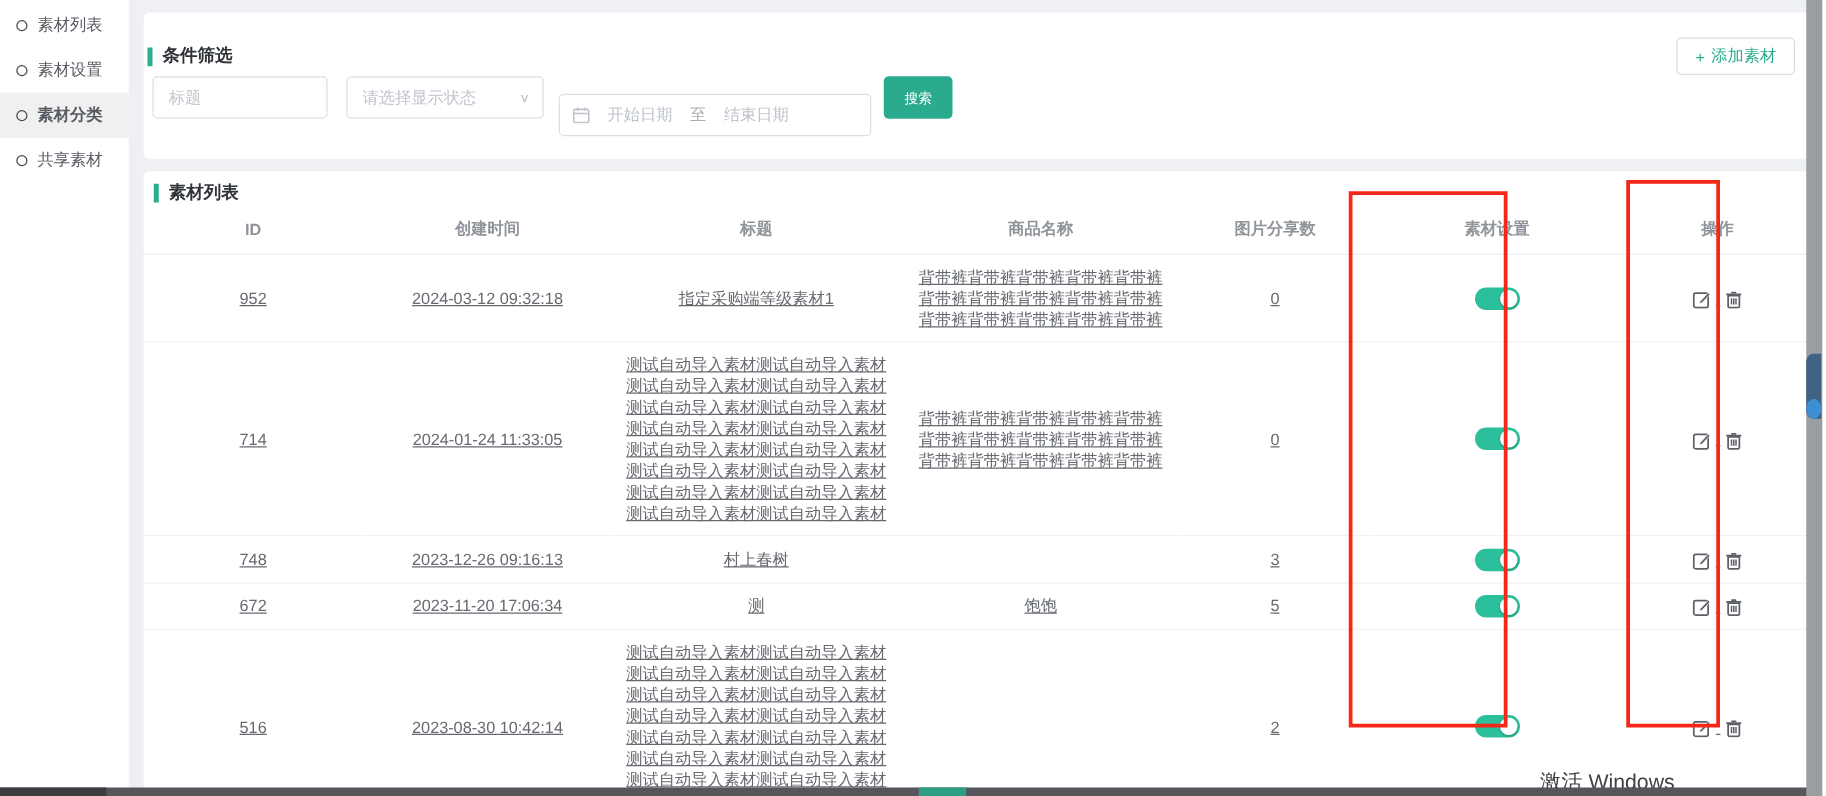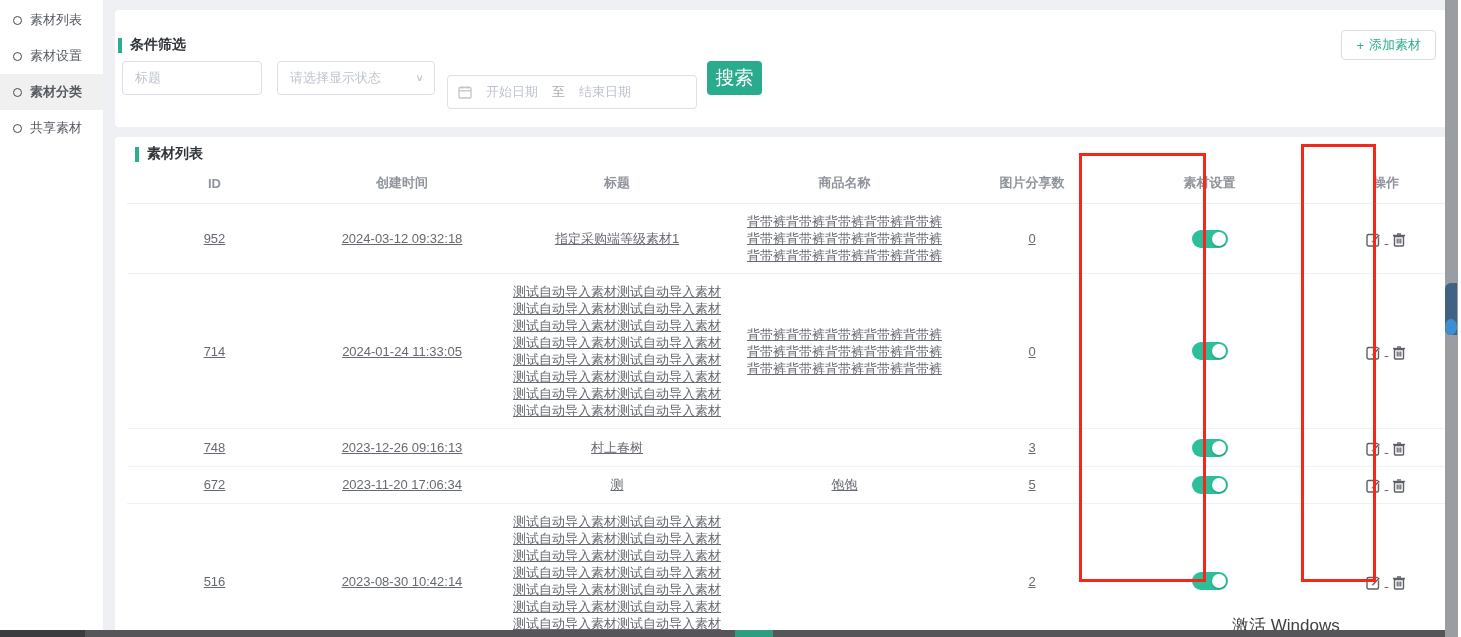--- a/index.html
+++ b/index.html
@@ -8,38 +8,38 @@
   .page { position:relative; width:1458px; height:637px; background:#eef0f4; overflow:hidden; }
 
   
   .sidebar { position:absolute; left:0; top:0; width:103px; height:637px; background:#ffffff; padding-top:2px; }
   .side-item { display:flex; align-items:center; gap:8px; height:36px; padding-left:13px;
                font-size:13px; color:#565a61; cursor:pointer; }
   .side-item.active { background:#f0f0f1;font-weight:bold; }
   .ring { width:9px; height:9px; border:1.5px solid #45484e; border-radius:50%; flex:0 0 auto; }
 
   
-  .card { position:absolute; left:115px; width:1333px; background:#ffffff; border-radius:4px;padding-left:12px; }
+  .card { position:absolute; left:115px; width:1333px; background:#ffffff; border-radius:4px; }
   .filter-card { top:10px; height:117px; }
   .table-card { top:137px; height:500px; overflow:hidden; }
   .sec-title { position:absolute; display:flex; align-items:center; gap:8px; }
   .sec-bar { width:4px; height:15px; background:#2bae8e; }
   .sec-text { font-size:14px; font-weight:bold; color:#2f3338; }
 
   
   .ctl { position:absolute; top:51px; height:34px; border:1px solid #dcdfe6; border-radius:4px;
          background:#fff; display:flex; align-items:center; font-size:13px; color:#bfc4cc; }
   .ctl-title { left:7px; width:140px; padding-left:12px; }
   .ctl-select { left:162px; width:158px; padding-left:12px; justify-content:space-between; }
   .chev { margin-right:10px; color:#c0c4cc; font-size:12px; transform:scaleY(.8); }
   .ctl-date { left:332px; width:250px; padding-left:10px; gap:14px;margin-top:14px; }
   .cal-icon { display:inline-flex; }
   .date-sep { color:#a9aeb5; }
   .btn-search { position:absolute; left:592px; top:51px; width:55px; height:34px; background:#2bab8e;
-                color:#fff; font-size:19px; border:none; border-radius:4px; cursor:pointer; }
+                color:#fff; font-size:11px; border:none; border-radius:4px; cursor:pointer; }
   .btn-add { position:absolute; right:12px; top:20px; height:30px; padding:0 14px; background:#fff;
              border:1px solid #dcdde2; border-radius:4px; color:#2bae8e; font-size:13px; cursor:pointer;
              display:flex; align-items:center; gap:5px; }
   table { width:100%; border-collapse:collapse; table-layout:fixed; margin-top:10px; }
   th { font-size:13px; font-weight:600; color:#8f939a; padding:9px 6px 11px; border-bottom:1px solid #ebeef5; }
   td { font-size:13px; color:#666a70; text-align:center; vertical-align:middle; padding:9px 10px;
        border-bottom:1px solid #f1f2f6; line-height:17px; word-break:break-all;text-decoration:underline; }
   tbody tr:last-child td { border-bottom:none; }
 
   .switch { position:relative; display:inline-block; width:36px; height:18px; background:#2cbf9c;

